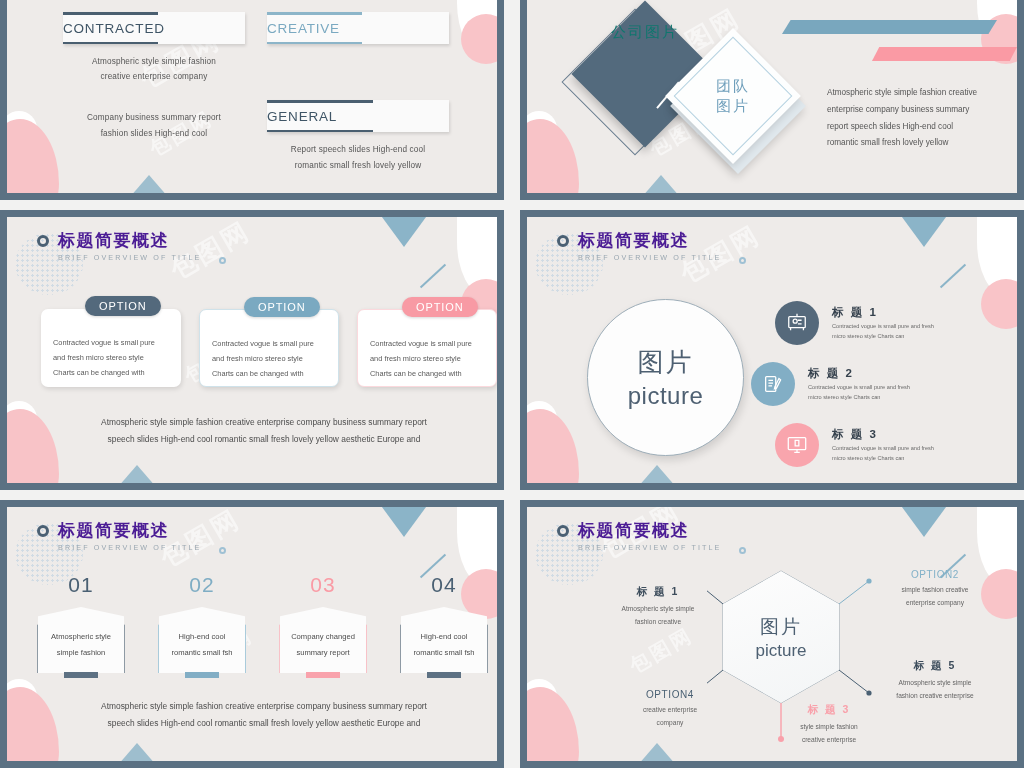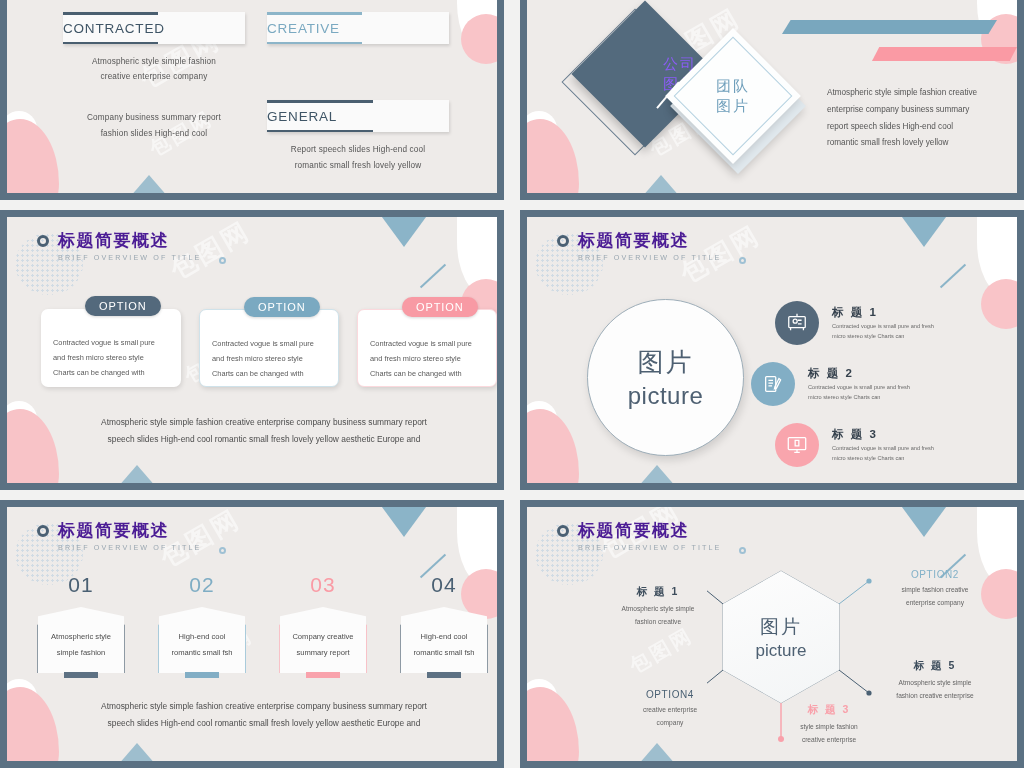--- a/index.html
+++ b/index.html
@@ -106,22 +106,22 @@
   .dia-outline{
     left:56px; top:30px; width:104px; height:104px;
     border:1px solid #6c8092;
   }
   .dia-dark{
     left:66px; top:22px; width:104px; height:104px;
     background:#536a7d; box-shadow:3px 4px 8px rgba(0,0,0,.2);
   }
   .dia-dark-label{
     position:absolute; left:66px; top:22px; width:104px; height:104px;
-    display:flex; flex-direction:column; align-items:flex-end; justify-content:center;
-    color:#8b5cf6; font-size:15px; line-height:1.35; letter-spacing:2px;
+    display:flex; flex-direction:row; align-items:flex-start; justify-content:center;
+    color:#0f766e; font-size:15px; line-height:1.35; letter-spacing:2px;
   }
   .dia-dark-slash{
     position:absolute; left:140px; top:78px; width:1.5px; height:34px;
     background:#fff; transform:rotate(40deg);
   }
   .dia-lightshadow{
     left:163px; top:58px; width:96px; height:96px;
     background:#dfe7ec; box-shadow:2px 4px 8px rgba(0,0,0,.16);
   }
   .dia-light{
@@ -523,21 +523,21 @@
                 </p>
               </div>
               <div class="pent-shadow ps-blue"></div>
             </div>
           </div>
           <div class="num-item">
             <div class="num n-pink">03</div>
             <div class="pent-wrap pw-pink">
               <div class="pent">
                 <p>
-                  <span>Company creative</span><br>
+                  <span>Company changed</span><br>
                   <span>summary report</span>
                 </p>
               </div>
               <div class="pent-shadow ps-pink"></div>
             </div>
           </div>
           <div class="num-item">
             <div class="num n-dark">04</div>
             <div class="pent-wrap pw-dark">
               <div class="pent">

